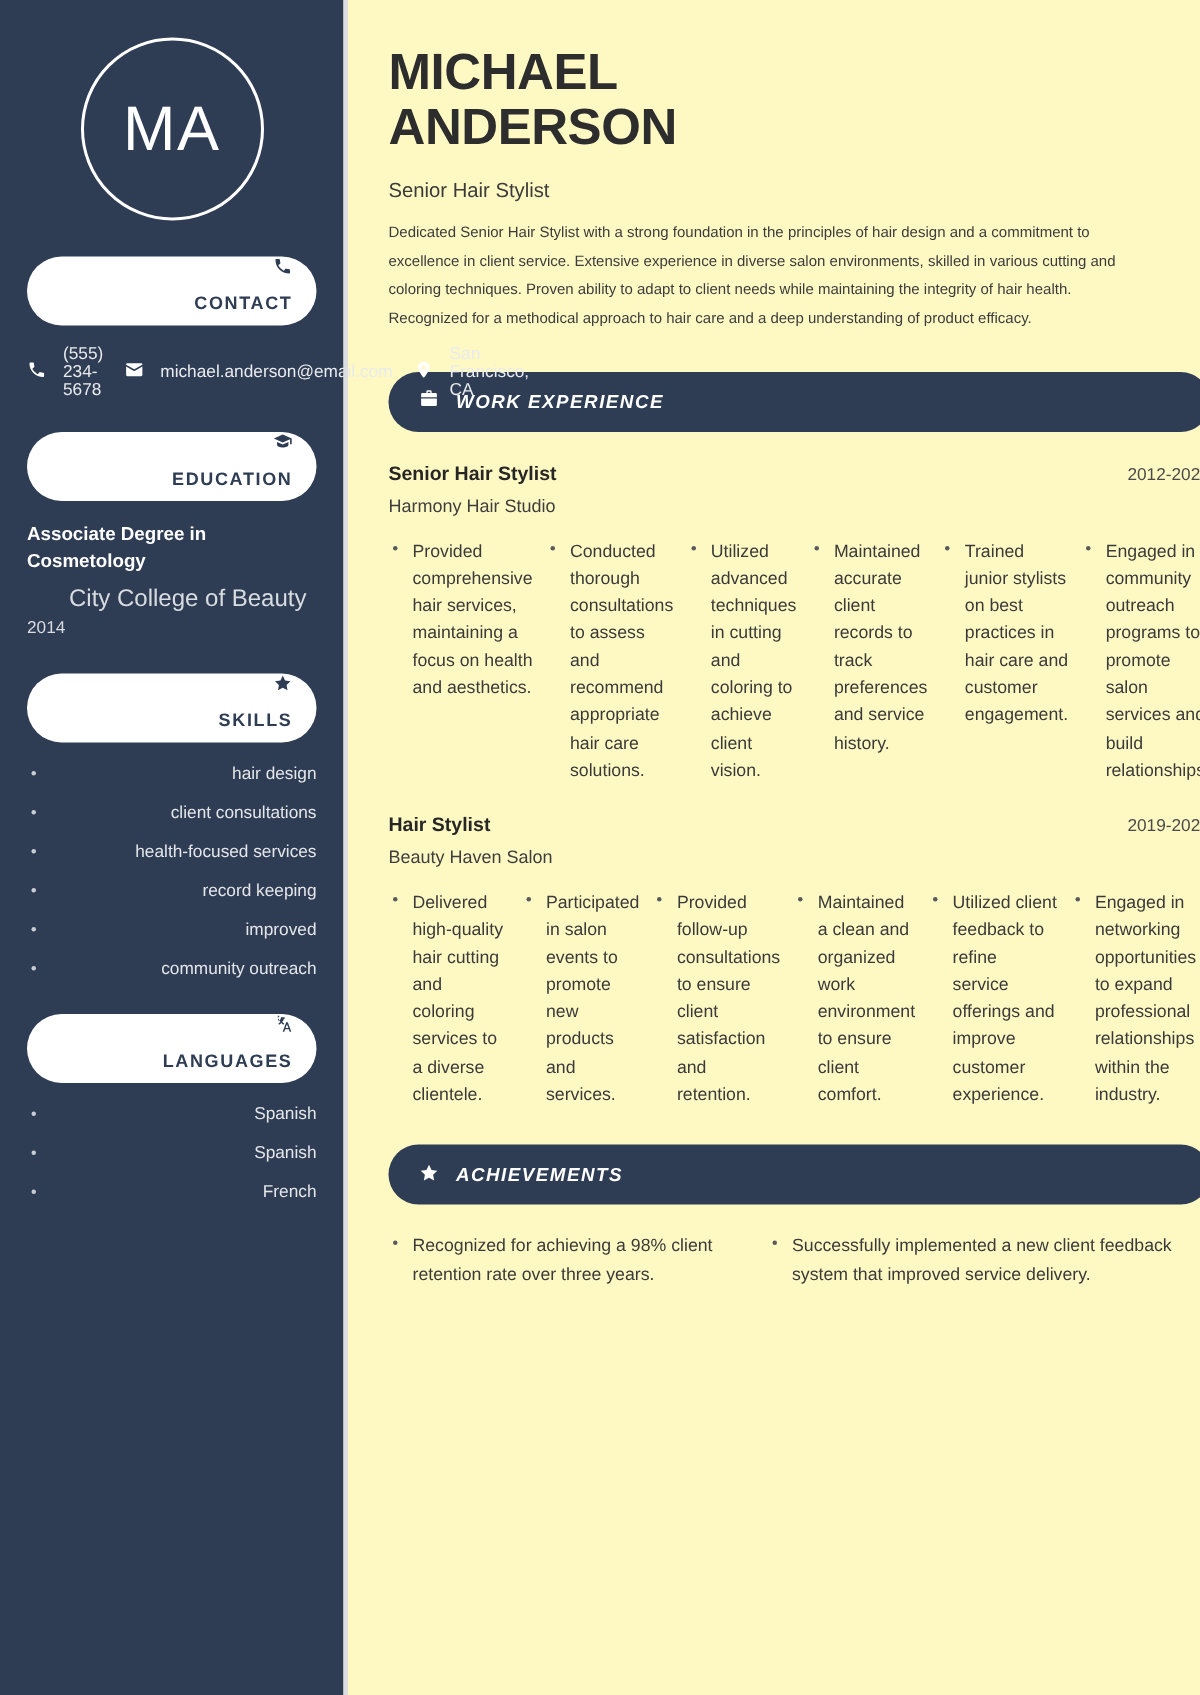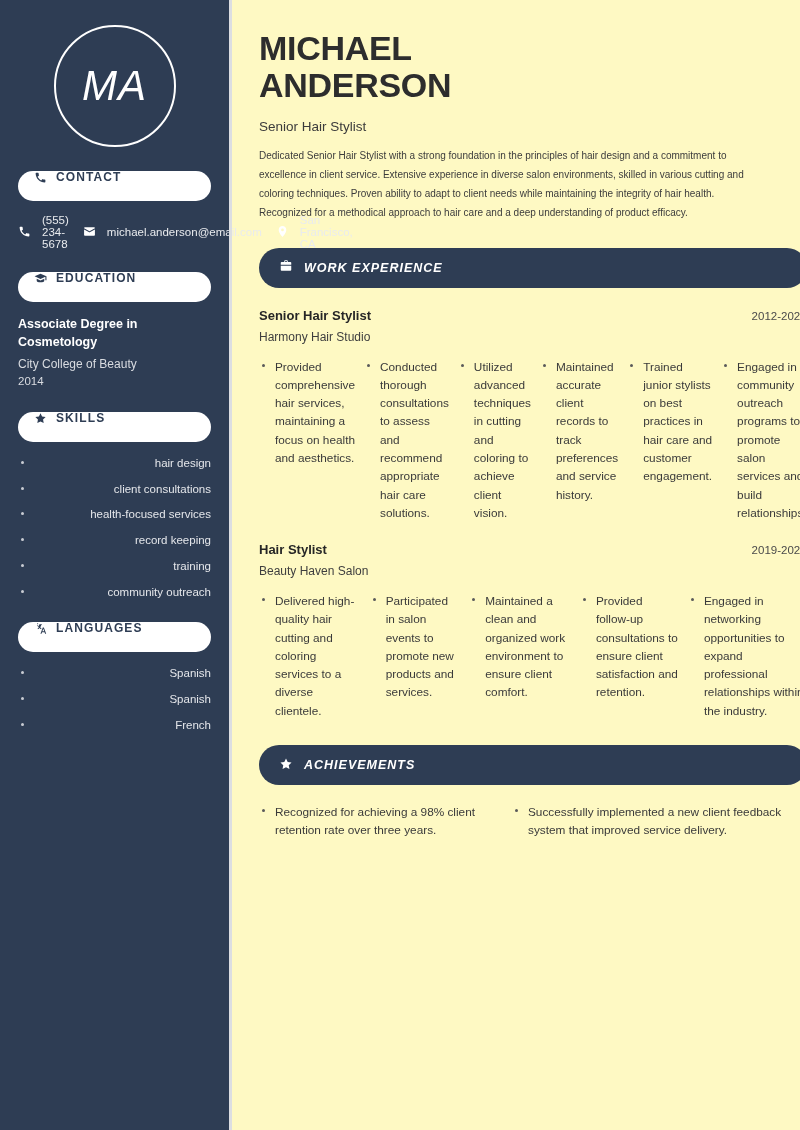--- a/index.html
+++ b/index.html
@@ -22,48 +22,48 @@
   }
   .sidebar::after{
     content:""; position:absolute; top:0; right:-3px; width:3px; height:100%;
     background:#dcdee2;
   }
 
   .avatar-wrap { display:flex; justify-content:center; margin-top:25px; }
   .avatar {
     width:122px; height:122px; border-radius:50%;
     border:2px solid #ffffff;
-    display:flex; align-items:center; justify-content:center;font-style:italic;
+    display:flex; align-items:center; justify-content:center;
   }
   .avatar-initials {
     font-size:42px; font-weight:400; letter-spacing:1px; color:#ffffff;
   }
 
   .pill {
     background:#ffffff; color:#2e3d54;
     border-radius:999px;
-    height:30px;
-    display:flex; align-items:flex-start;
+    height:46px;
+    display:flex; align-items:flex-end;
     padding:0 16px;
     gap:9px;
-    font-size:12px; font-weight:bold; letter-spacing:1.1px;
+    font-size:12px; font-weight:bold; letter-spacing:1.1px;flex-direction:column;
   }
   .pill .pill-label{ line-height:1; }
   .pill svg { width:13px; height:13px; fill:#2e3d54; flex:0 0 13px; }
 
   .side-section { margin-top:22px; }
   #contact-pill-wrap { margin-top:24px; }
 
   .contact-list { margin-top:13px; display:flex; gap:14px; }
   .contact-item { display:flex; align-items:center; gap:11px; font-size:11.5px; color:#e9ebee; }
   .contact-item svg { width:13px; height:13px; fill:#ffffff; flex:0 0 13px; }
 
   .edu-block { margin-top:14px; }
   .edu-degree { font-size:12.5px; font-weight:bold; line-height:1.42; color:#ffffff; }
-  .edu-school { font-size:12px; color:#d9dce1; margin-top:4px; line-height:1.45; }
+  .edu-school { font-size:16px; color:#d9dce1; margin-top:4px; line-height:1.45;margin-left:28px; }
   .edu-year { font-size:11.5px; color:#d9dce1; line-height:1.45; }
 
   .bullet-list { margin-top:14px; list-style:none; display:flex; flex-direction:column; gap:11px; }
   .bullet-list li {
     position:relative; padding-left:15px;
     font-size:11.5px; color:#e4e6ea; line-height:1.3;text-align:right;
   }
   .bullet-list li::before{
     content:""; position:absolute; left:3px; top:5px;
     width:3px; height:3px; border-radius:50%; background:#c8ccd3;
@@ -181,21 +181,21 @@
               <path d="M12 2.5l2.9 6 6.6.9-4.8 4.6 1.2 6.5L12 17.4 6.1 20.5l1.2-6.5L2.5 9.4l6.6-.9z"></path>
             </svg>
         </span>
         <span class="pill-label">SKILLS</span>
       </div>
       <ul class="bullet-list">
         <li>hair design</li>
         <li>client consultations</li>
         <li>health-focused services</li>
         <li>record keeping</li>
-        <li>training</li>
+        <li>improved</li>
         <li>community outreach</li>
       </ul>
     </div>
 
     <div class="side-section">
       <div class="pill">
         <span>
           <svg viewBox="0 0 24 24">
               <path d="M2.5 4h7.2v1.7H6.9c.4 1.6 1.2 3 2.2 4.1-.7.7-1.5 1.3-2.4 1.8l.6 1.6c1.1-.6 2.1-1.3 2.9-2.2.8.9 1.8 1.6 2.9 2.2l.6-1.6c-.9-.5-1.7-1.1-2.4-1.8 1-1.1 1.8-2.5 2.2-4.1h.9V4H7.6V2.3H5.9V4H2.5zm3.4 1.7h3.3c-.3 1.2-.9 2.3-1.6 3.2-.8-.9-1.3-2-1.7-3.2zM16.2 10h2l4.3 11.7h-2l-1-2.9h-4.6l-1 2.9h-2L16.2 10zm1 2.6-1.7 4.6h3.4l-1.7-4.6z"></path>
             </svg>
@@ -248,22 +248,23 @@
 
     <div class="entry">
       <div class="entry-head">
         <span class="entry-role">Hair Stylist</span>
         <span class="entry-date">2019-2020</span>
       </div>
       <div class="entry-org">Beauty Haven Salon</div>
       <ul class="duty-list">
         <li>Delivered high-quality hair cutting and coloring services to a diverse clientele.</li>
         <li>Participated in salon events to promote new products and services.</li>
+        <li>Provided follow-up consultations to ensure client satisfaction and retention.</li>
         <li>Maintained a clean and organized work environment to ensure client comfort.</li>
-        <li>Provided follow-up consultations to ensure client satisfaction and retention.</li>
+        <li>Utilized client feedback to refine service offerings and improve customer experience.</li>
         <li>Engaged in networking opportunities to expand professional relationships within the industry.</li>
       </ul>
     </div>
 
     <div class="banner">
       <span>
         <svg viewBox="0 0 24 24">
             <path d="M12 2.5l2.9 6 6.6.9-4.8 4.6 1.2 6.5L12 17.4 6.1 20.5l1.2-6.5L2.5 9.4l6.6-.9z"></path>
           </svg>
       </span>

